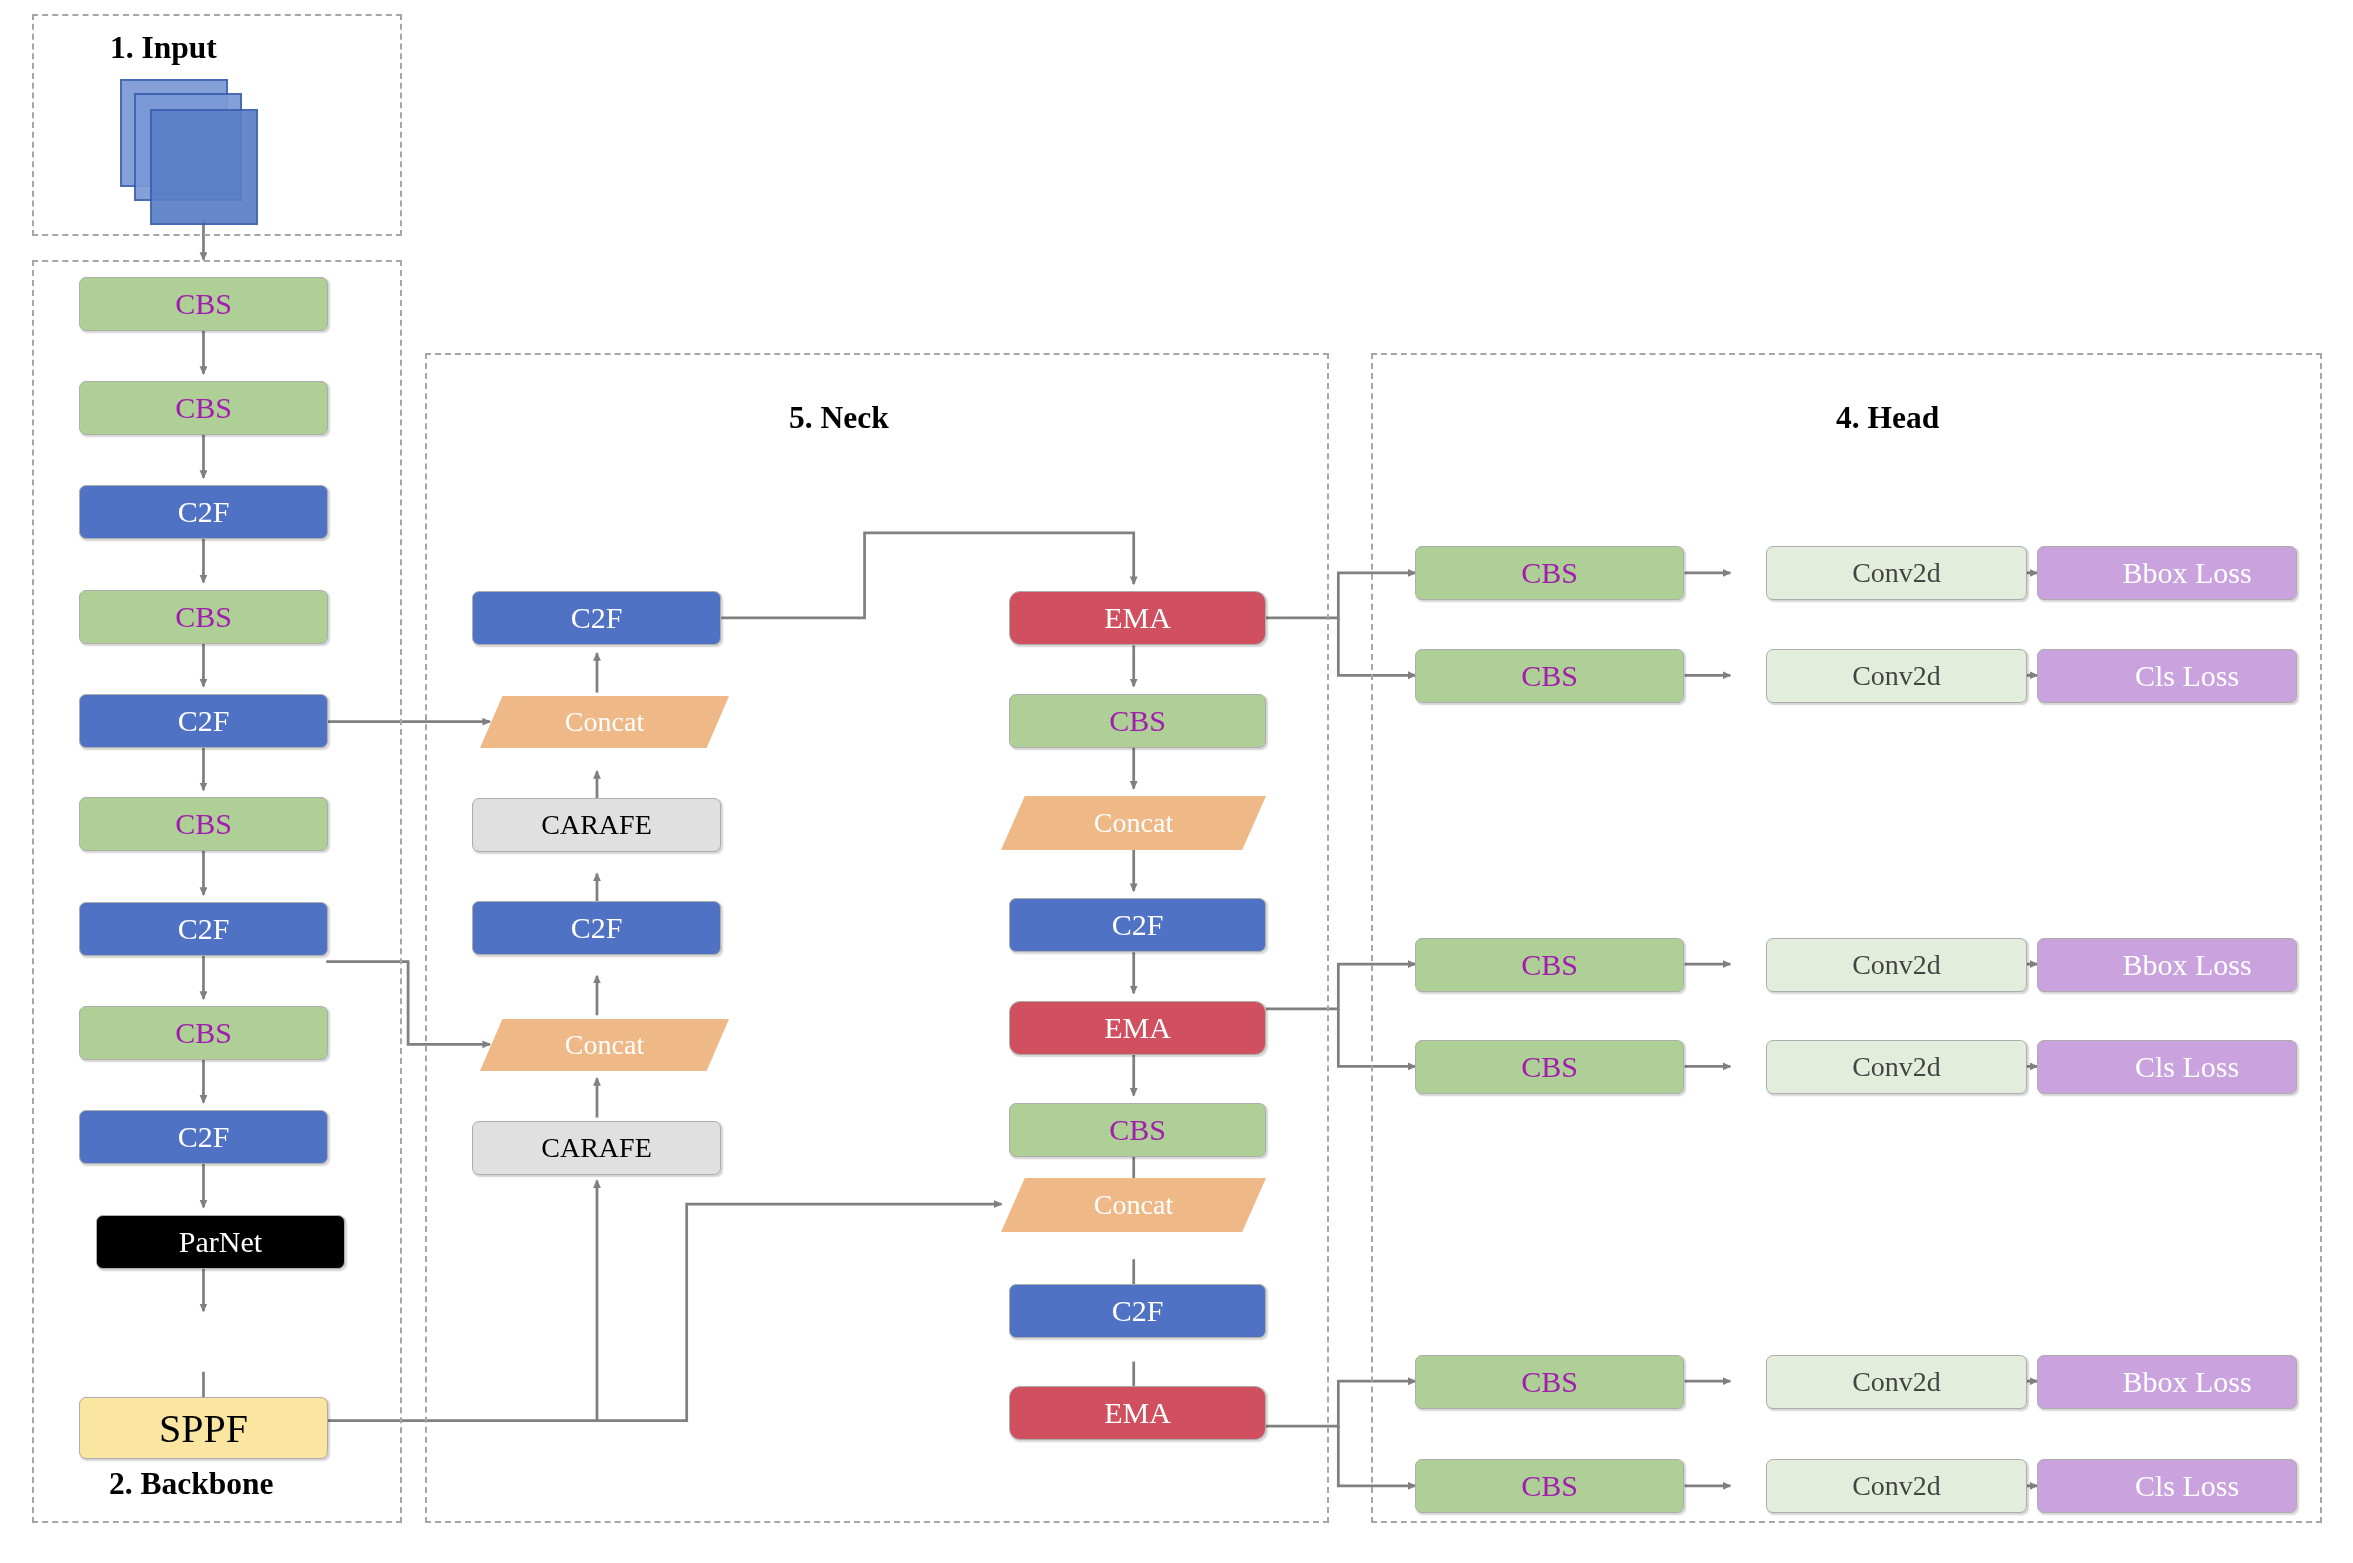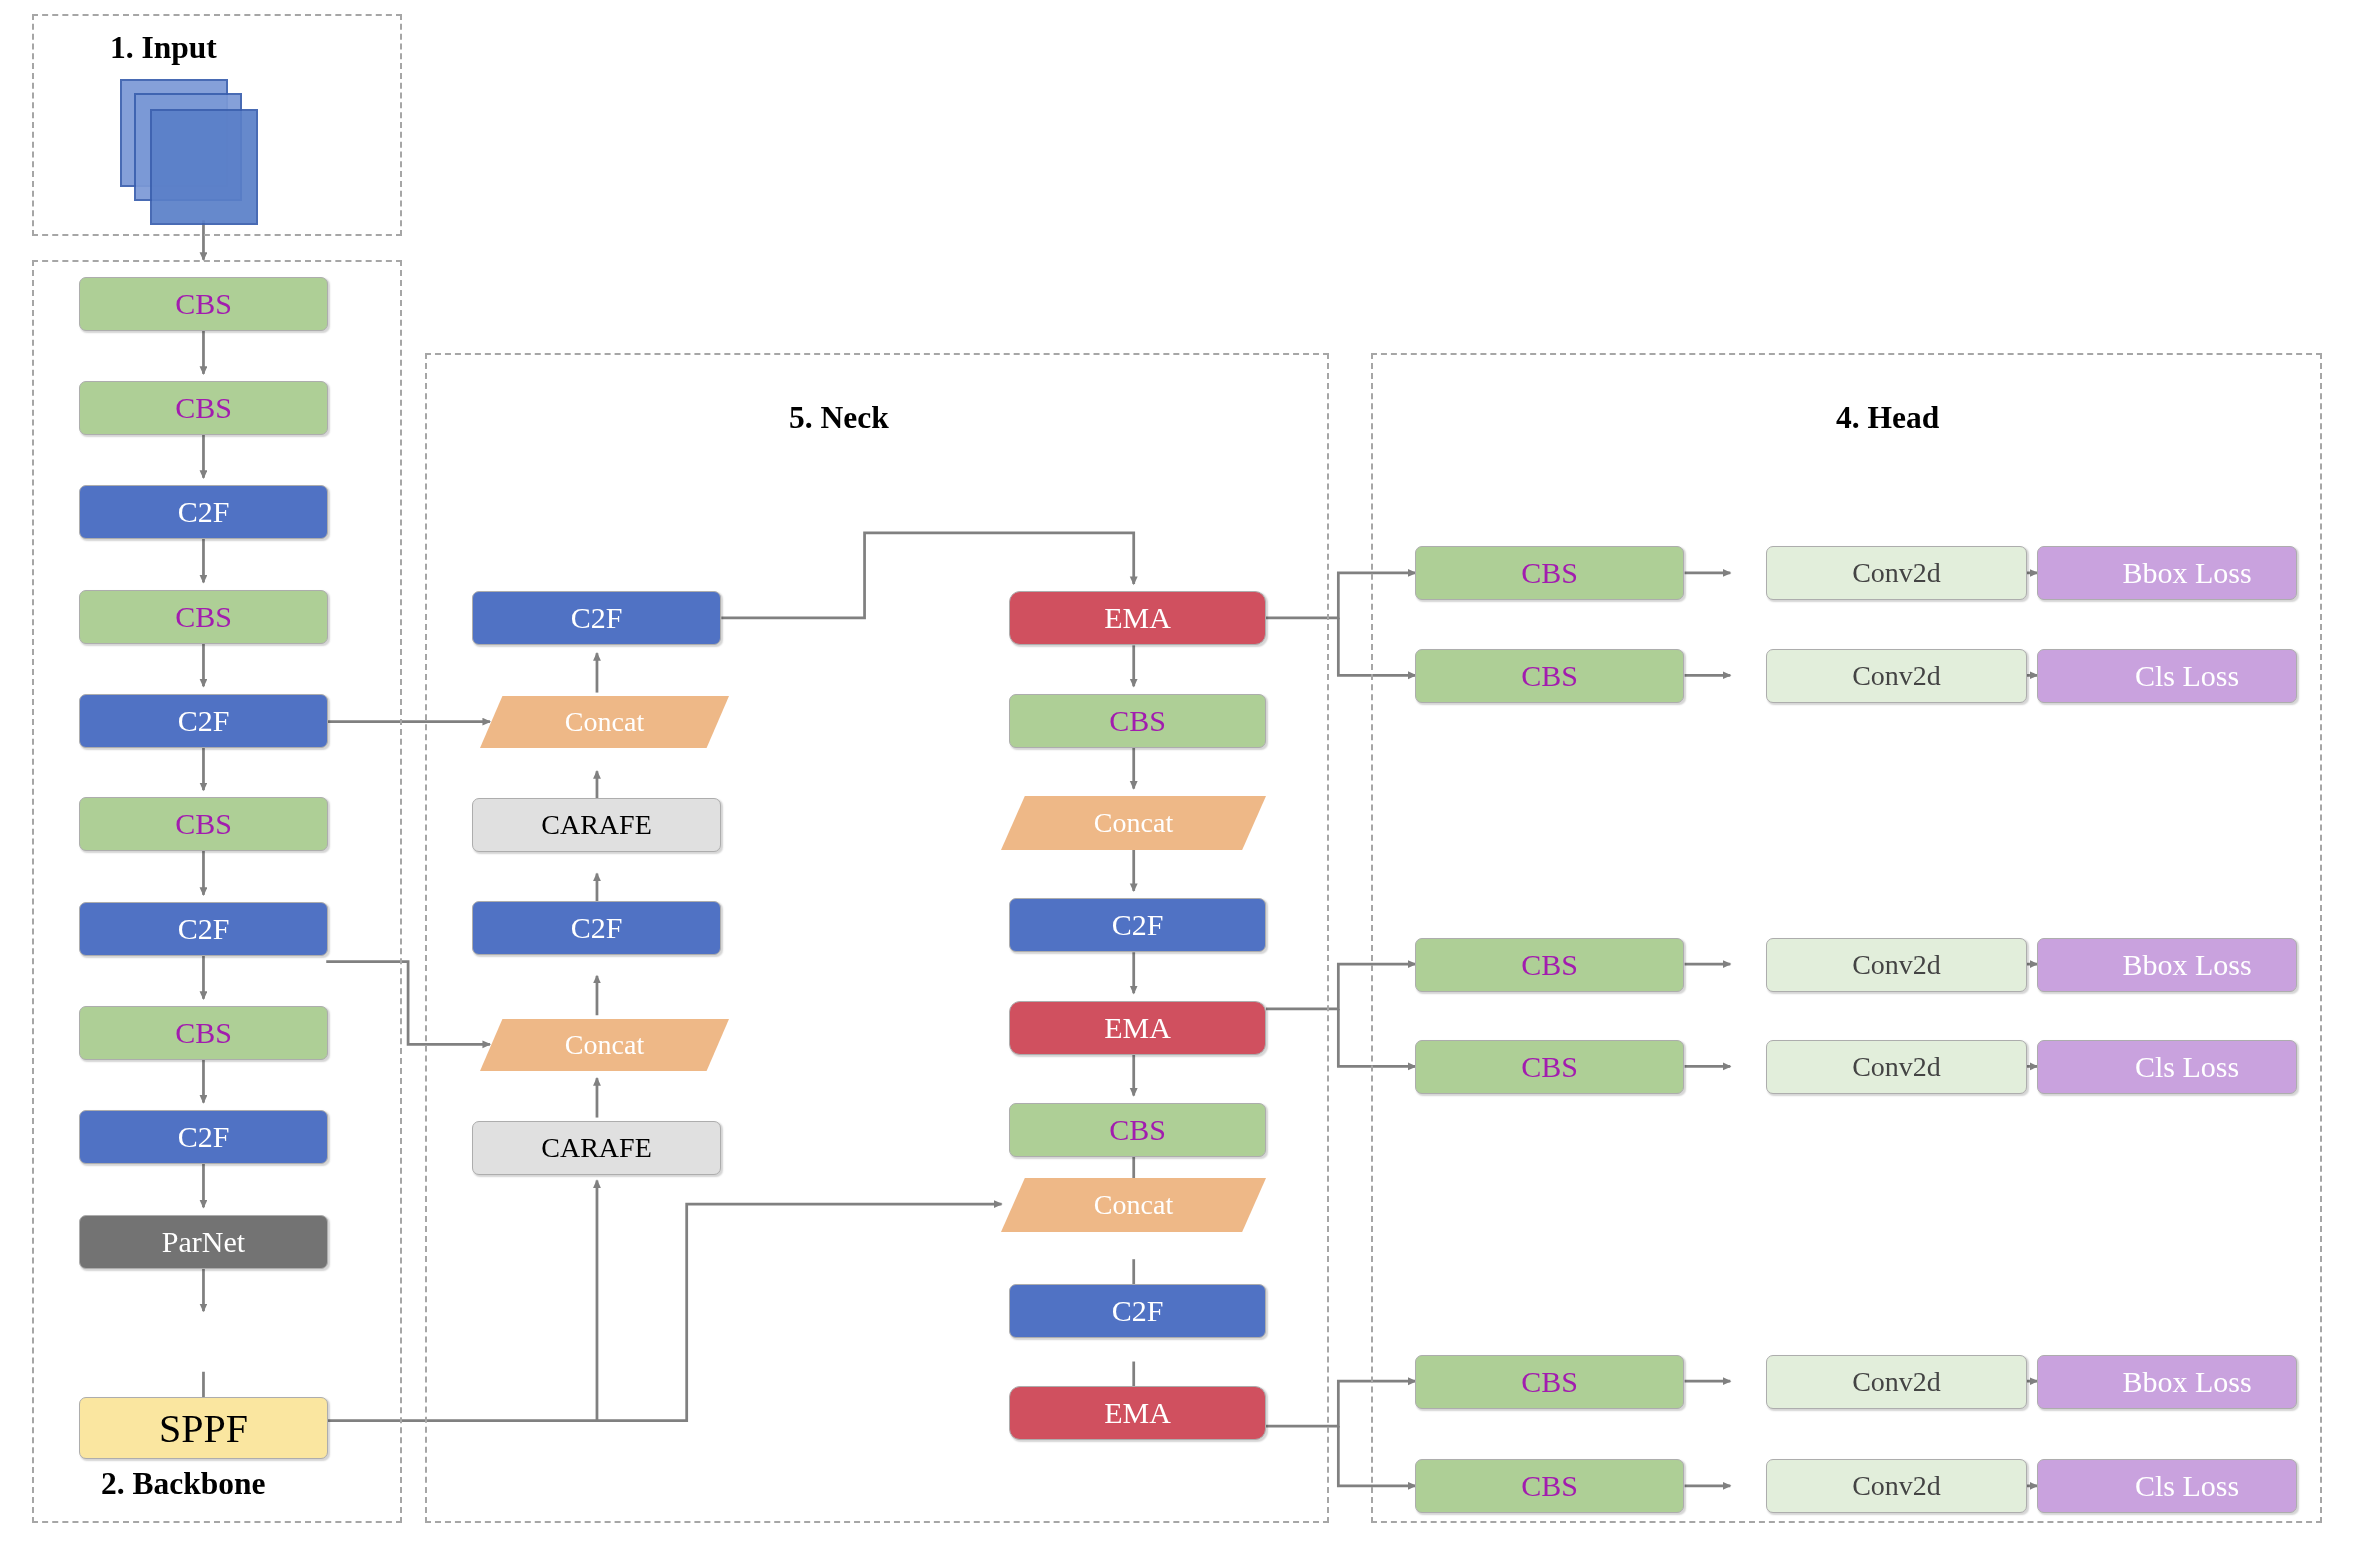--- a/index.html
+++ b/index.html
@@ -16,21 +16,21 @@
 
   
   .node{position:absolute;box-sizing:border-box;display:flex;align-items:center;
         justify-content:center;border-radius:7px;border:1.6px solid #adadad;
         box-shadow:1.6px 1.6px 1.6px rgba(0,0,0,.17);white-space:nowrap;}
 
   .node span{pointer-events:none;}
 
   .n-cbs   {background:#aecf96;color:#a21caf;}
   .n-c2f   {background:#5072c4;color:#ffffff;}
-  .n-parnet{background:#737373;color:#ffffff;}
+  .n-parnet{background:#000000;color:#ffffff;margin-left:17px;}
   .n-sppf  {background:#fae6a0;color:#000000;}
   .n-carafe{background:#e0e0e0;color:#000000;align-items:center;}
   .n-ema   {background:#d0505f;color:#ffffff;border-radius:11px;}
   .n-conv2d{background:#e2eedb;color:#444444;margin-left:36px;}
   .n-loss  {background:#c9a2de;color:#ffffff;padding-left:40px;}
 
   
   .n-concat{position:absolute;box-sizing:border-box;display:flex;align-items:center;
             justify-content:center;background:#eeb887;color:#ffffff;white-space:nowrap;
             clip-path:polygon(9% 0%,100% 0%,91% 100%,0% 100%);
@@ -120,21 +120,21 @@
       <path d="M2530,1888 L2588,1888" marker-end="url(#ah)"></path>
     </g>
   </svg>
 
   <div class="frame" style="left:31.5px;top:14px;width:370px;height:222px;"></div>
   <div class="frame" style="left:31.5px;top:260px;width:370px;height:1263px;"></div>
   <div class="frame" style="left:425px;top:353px;width:904px;height:1170px;"></div>
   <div class="frame" style="left:1371px;top:353px;width:951px;height:1170px;"></div>
 
   <div class="sect-title" style="left:110px;top:30px;font-size:31.5px;">1. Input</div>
-  <div class="sect-title" style="left:101px;top:1466px;font-size:31.5px;">2. Backbone</div>
+  <div class="sect-title" style="left:109px;top:1466px;font-size:31.5px;">2. Backbone</div>
   <div class="sect-title" style="left:789px;top:400px;font-size:31.5px;">5. Neck</div>
   <div class="sect-title" style="left:1836px;top:400px;font-size:31.5px;">4. Head</div>
 
   <div>
     <div class="imgcard c2" style="left:120px;top:79px;width:104px;height:104px;"></div>
     <div class="imgcard c2" style="left:134px;top:93px;width:104px;height:104px;"></div>
     <div class="imgcard c3" style="left:150px;top:109px;width:104px;height:112px;"></div>
   </div>
 
   <div class="node n-cbs" style="left:79px;top:277px;width:249px;height:54px;font-size:30px;">

